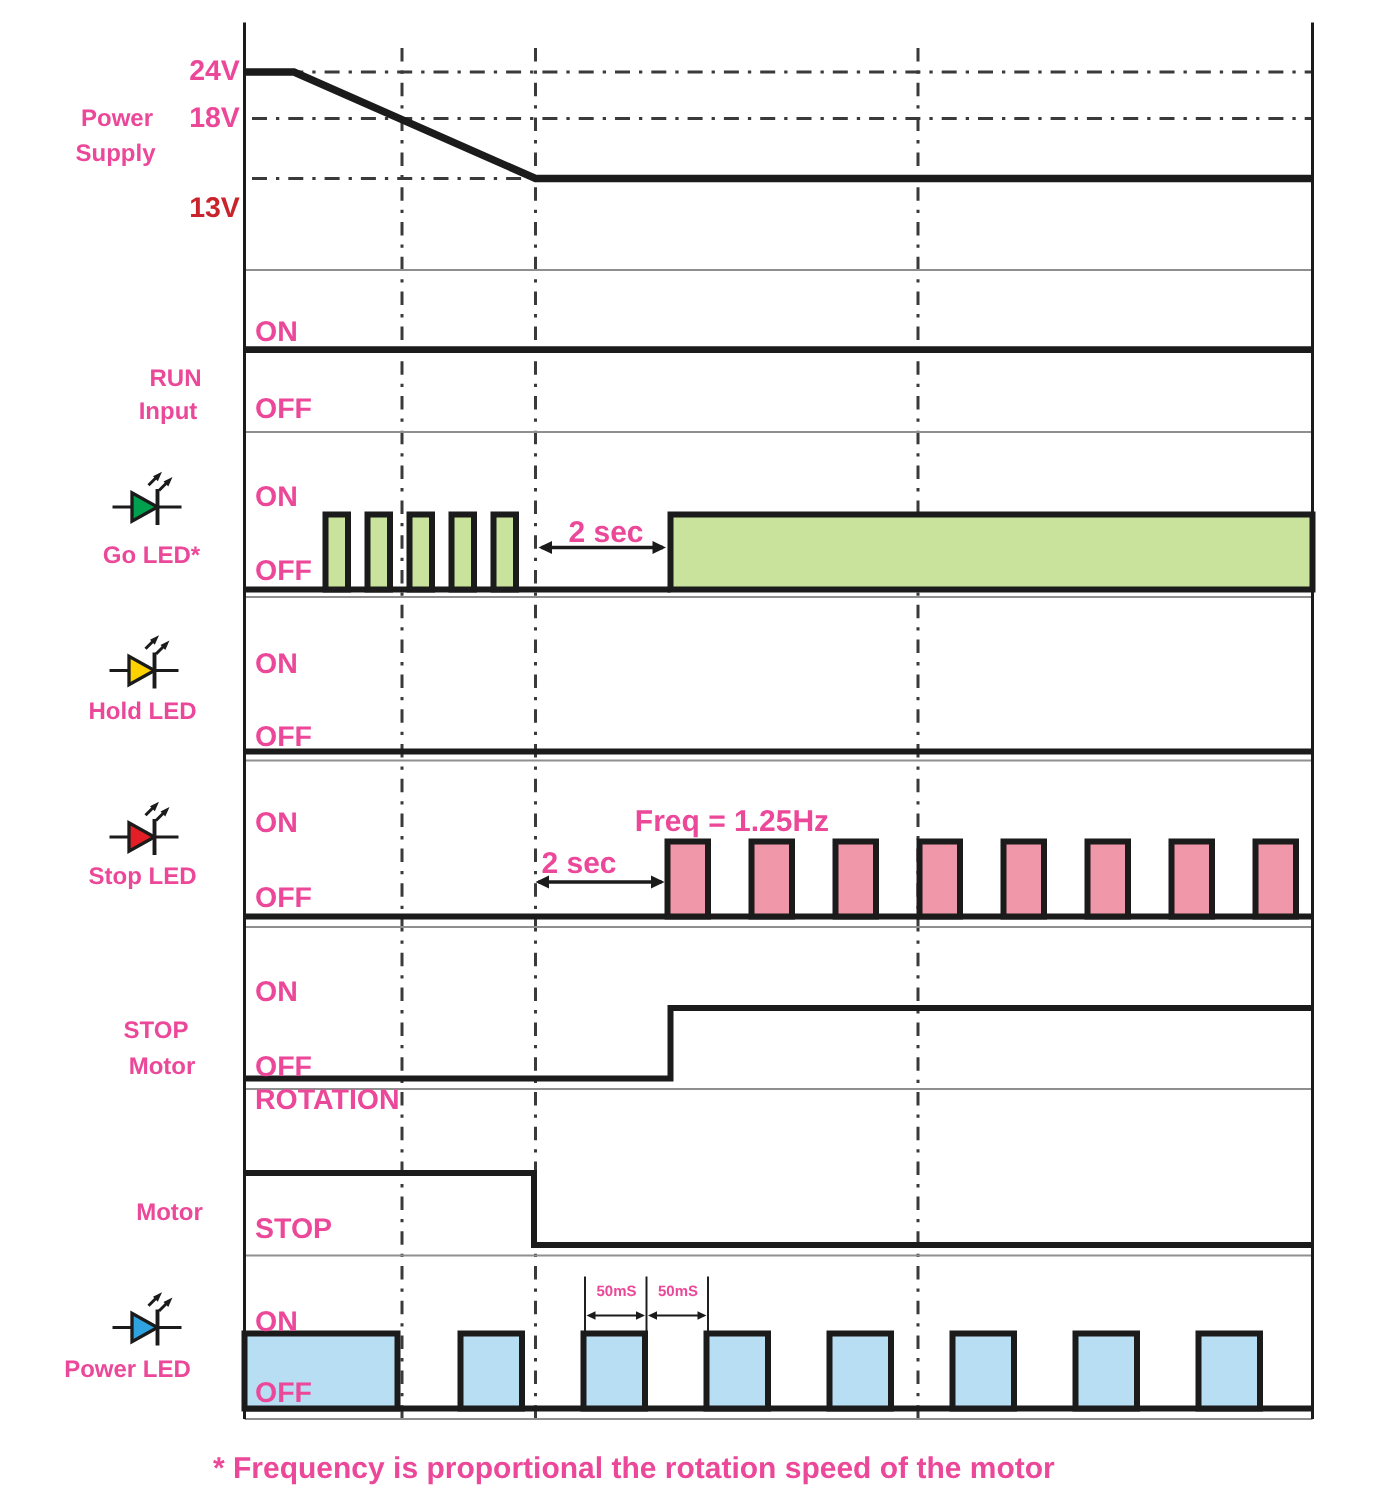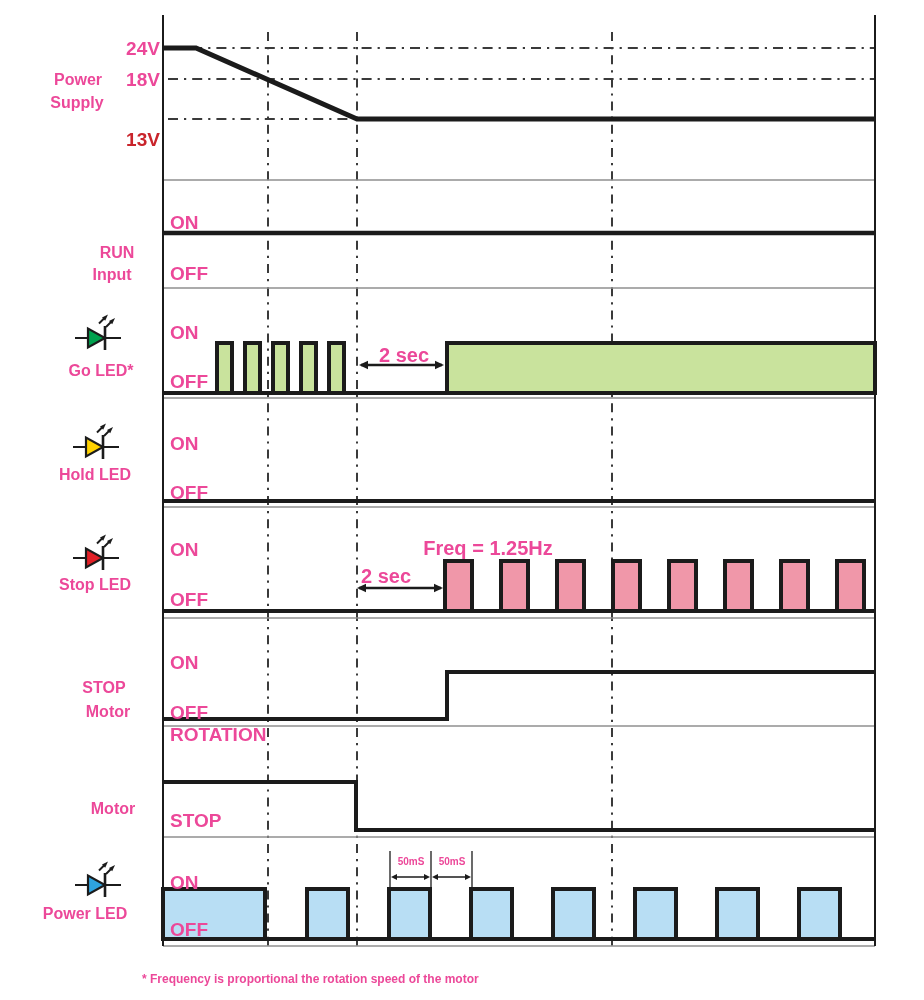--- a/index.html
+++ b/index.html
@@ -7,21 +7,21 @@
          font-family:"Liberation Sans",sans-serif;overflow:hidden;}
   #wave-svg{position:absolute;left:0;top:0;z-index:1;}
   .lbl{position:absolute;font-weight:bold;color:#ec4899;white-space:nowrap;
        line-height:1;z-index:3;}
   .c{transform:translate(-50%,-50%);}
   .l{transform:translate(0,-50%);}
   .f21{font-size:16px;}
   .f19{font-size:19px;}
   .f16{font-size:20px;}
   .f14{font-size:10px;}
-  .f20{font-size:12px;}
+  .f20{font-size:20px;}
   .led{position:absolute;z-index:3;}
 </style>
 </head>
 <body>
 
 <div class="stage">
 
   <svg id="wave-svg" width="924" height="1000">
       <line x1="168" y1="48" x2="875" y2="48" stroke="#3a3a3a" stroke-width="2" stroke-dasharray="10 6 2.2 6"></line>
       <line x1="168" y1="79" x2="875" y2="79" stroke="#3a3a3a" stroke-width="2" stroke-dasharray="10 6 2.2 6"></line>

